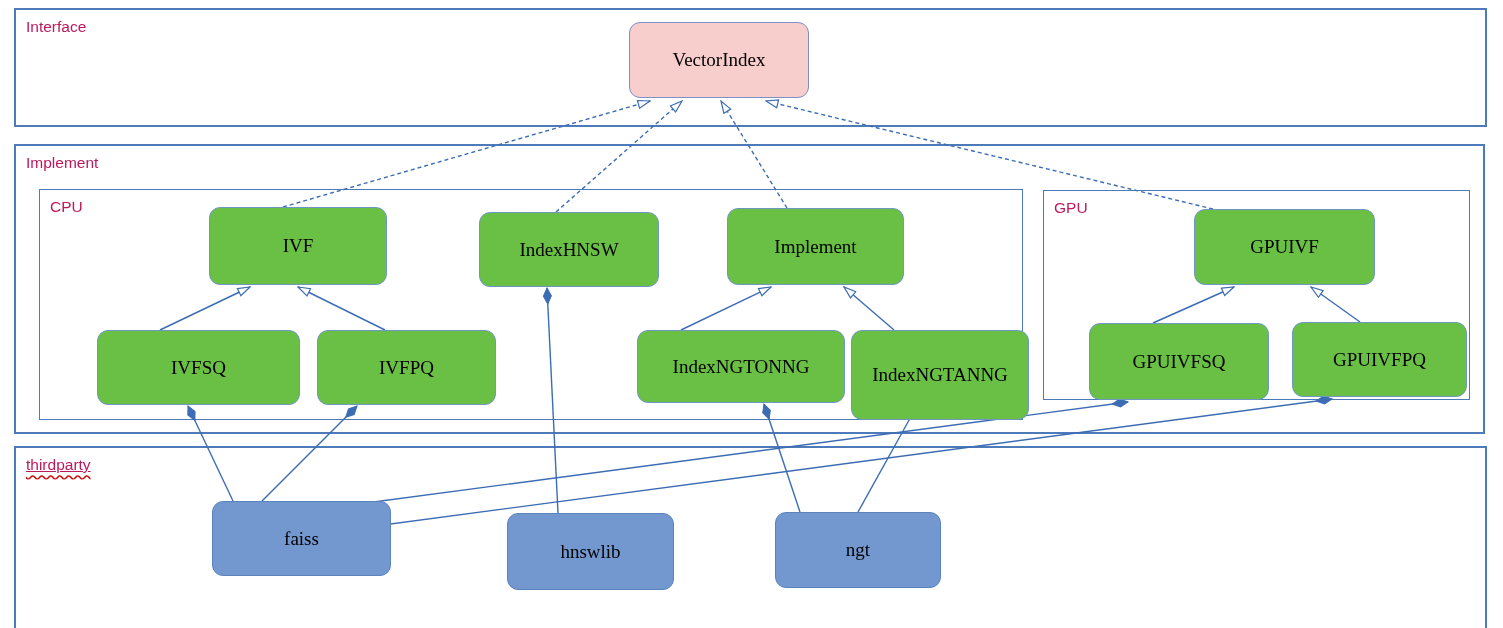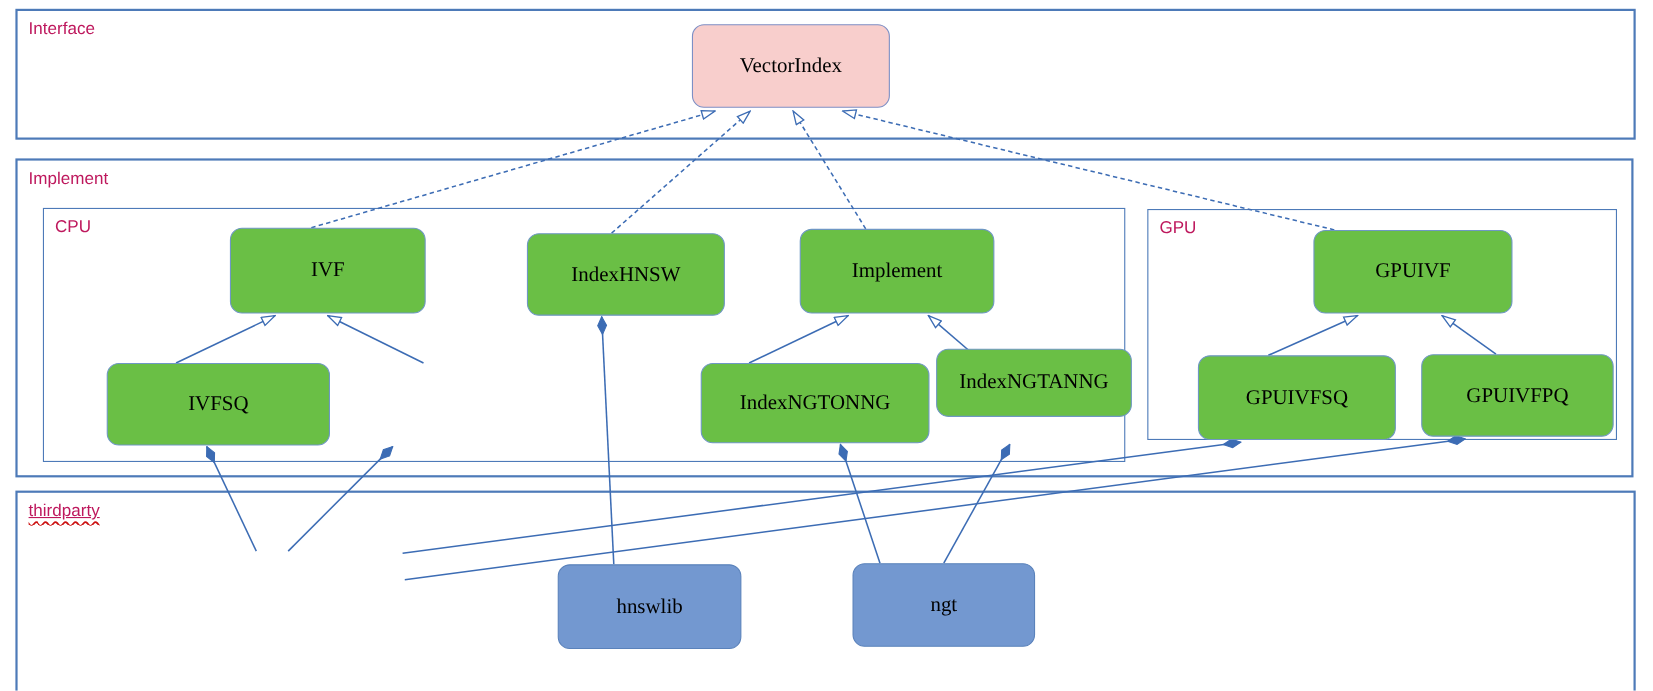--- a/index.html
+++ b/index.html
@@ -111,41 +111,47 @@
   </div>
 
   <div class="node green" style="left:703px;top:208px;width:177px;height:77px">
     <span>Implement</span>
   </div>
 
   <div class="node green" style="left:73px;top:330px;width:203px;height:75px">
     <span>IVFSQ</span>
   </div>
 
+  <div class="node green" style="left:293px;top:330px;width:179px;height:75px">
+    <span>IVFPQ</span>
+  </div>
 
   <div class="node green" style="left:613px;top:330px;width:208px;height:73px">
     <span>IndexNGTONNG</span>
   </div>
 
-  <div class="node green" style="left:827px;top:317px;width:178px;height:62px">
+  <div class="node green" style="left:827px;top:330px;width:178px;height:90px">
     <span>IndexNGTANNG</span>
   </div>
 
   <div class="node green" style="left:1170px;top:209px;width:181px;height:76px">
     <span>GPUIVF</span>
   </div>
 
   <div class="node green" style="left:1065px;top:323px;width:180px;height:77px">
     <span>GPUIVFSQ</span>
   </div>
 
   <div class="node green" style="left:1268px;top:322px;width:175px;height:75px">
     <span>GPUIVFPQ</span>
   </div>
 
+  <div class="node blue" style="left:188px;top:501px;width:179px;height:75px">
+    <span>faiss</span>
+  </div>
 
   <div class="node blue" style="left:751px;top:512px;width:166px;height:76px">
     <span>ngt</span>
   </div>
 
   <div class="node blue" style="left:483px;top:513px;width:167px;height:77px">
     <span>hnswlib</span>
   </div>
 
 </div>

